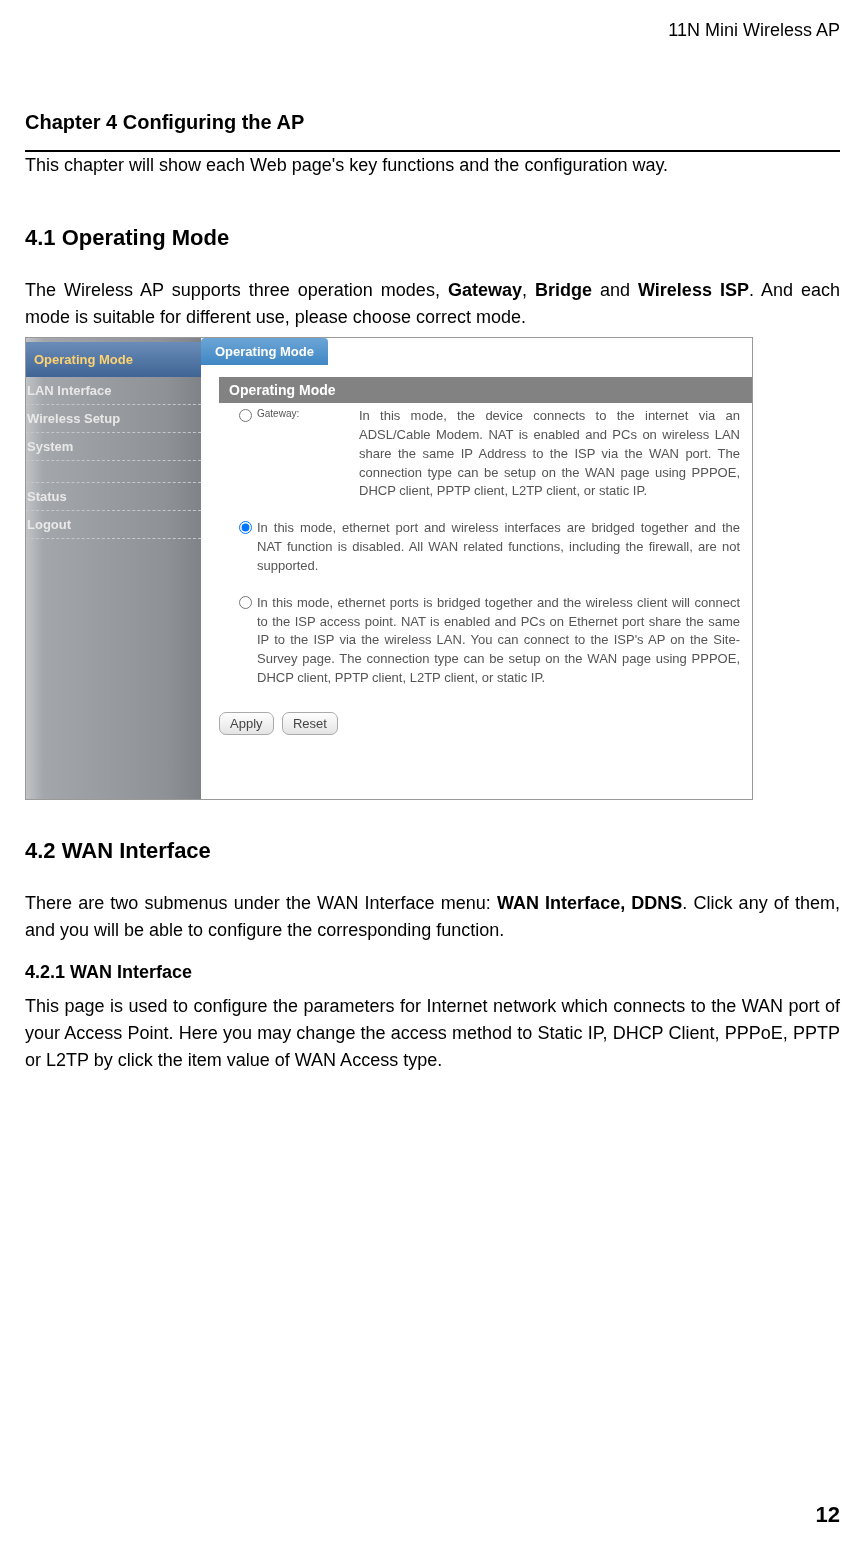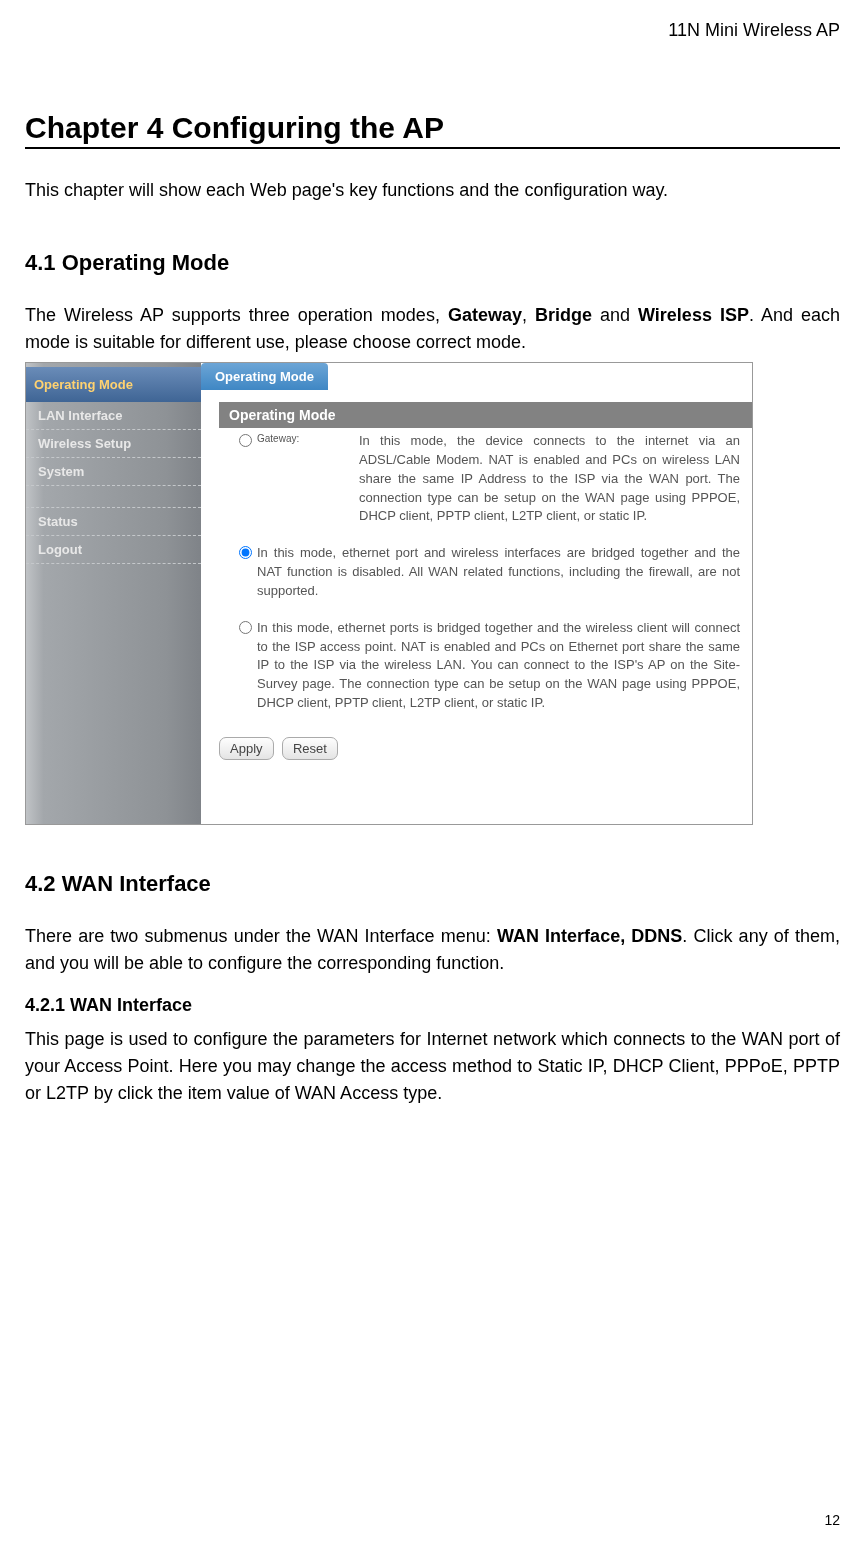--- a/index.html
+++ b/index.html
@@ -12,25 +12,24 @@
       color: #000;
       position: relative;
       min-height: 1552px;
     }
     .header-title {
       text-align: right;
       font-size: 18px;
       margin-bottom: 70px;
     }
     .chapter-title {
-      font-size: 30px;
+      font-size: 20px;
       font-weight: bold;
       border-bottom: 2px solid #000;
-      padding-bottom: 2px;
-      margin-bottom: 28px;
+      padding-bottom: 16px;
     }
     .intro-text {
       font-size: 18px;
       margin-bottom: 46px;
       line-height: 1.5;
     }
     .section-title {
       font-size: 22px;
       font-weight: bold;
       margin-bottom: 26px;
@@ -45,21 +44,21 @@
       font-size: 18px;
       font-weight: bold;
       margin-top: 18px;
       margin-bottom: 10px;
     }
     .bold { font-weight: bold; }
 
     .screenshot {
       border: 1px solid #999;
       width: 728px;
-      margin: 0 0 40px 0;
+      margin: 0 0 32px 0;
       font-family: Tahoma, Verdana, Arial, sans-serif;
       overflow: hidden;
       position: relative;
       background: #fff;
     }
     .ss-row {
       display: flex;
       align-items: stretch;
     }
     .sidebar {
@@ -67,21 +66,21 @@
       flex-shrink: 0;
       background: #9fa3a7;
       background: linear-gradient(90deg, #c0c3c6 0%, #a3a7ab 10%, #8e9296 80%, #7f8388 100%);
       padding-top: 4px;
       padding-bottom: 260px;
       font-size: 13px;
       color: #e8e8e8;
       font-weight: bold;
     }
     .sidebar-item {
-      padding: 6px 12px;
+      padding: 6px 1px;
       border-bottom: 1px dashed #c5c8cb;
       cursor: pointer;
     }
     .sidebar-item.active {
       background: linear-gradient(180deg, #6a8cb8 0%, #3f6595 100%);
       color: #ffd270;
       border-bottom: none;
       padding: 10px 8px;
     }
     .sidebar-gap {
@@ -161,21 +160,22 @@
       border: 1px solid #aaa;
       border-radius: 7px;
       color: #444;
       cursor: pointer;
       font-family: Tahoma, Verdana, Arial, sans-serif;
     }
     .page-number {
       position: absolute;
       right: 25px;
       bottom: 24px;
-      font-size: 14px;
+      font-size: 22px;
+      font-weight: bold;
     }
     .section-41-text .bold { font-weight: bold; }
     .p1 { margin-bottom: 6px; }
     .spacer-below-ss { height: 6px; }
   </style>
 </head>
 <body>
 
 <div class="header-title">11N Mini Wireless AP</div>
 

